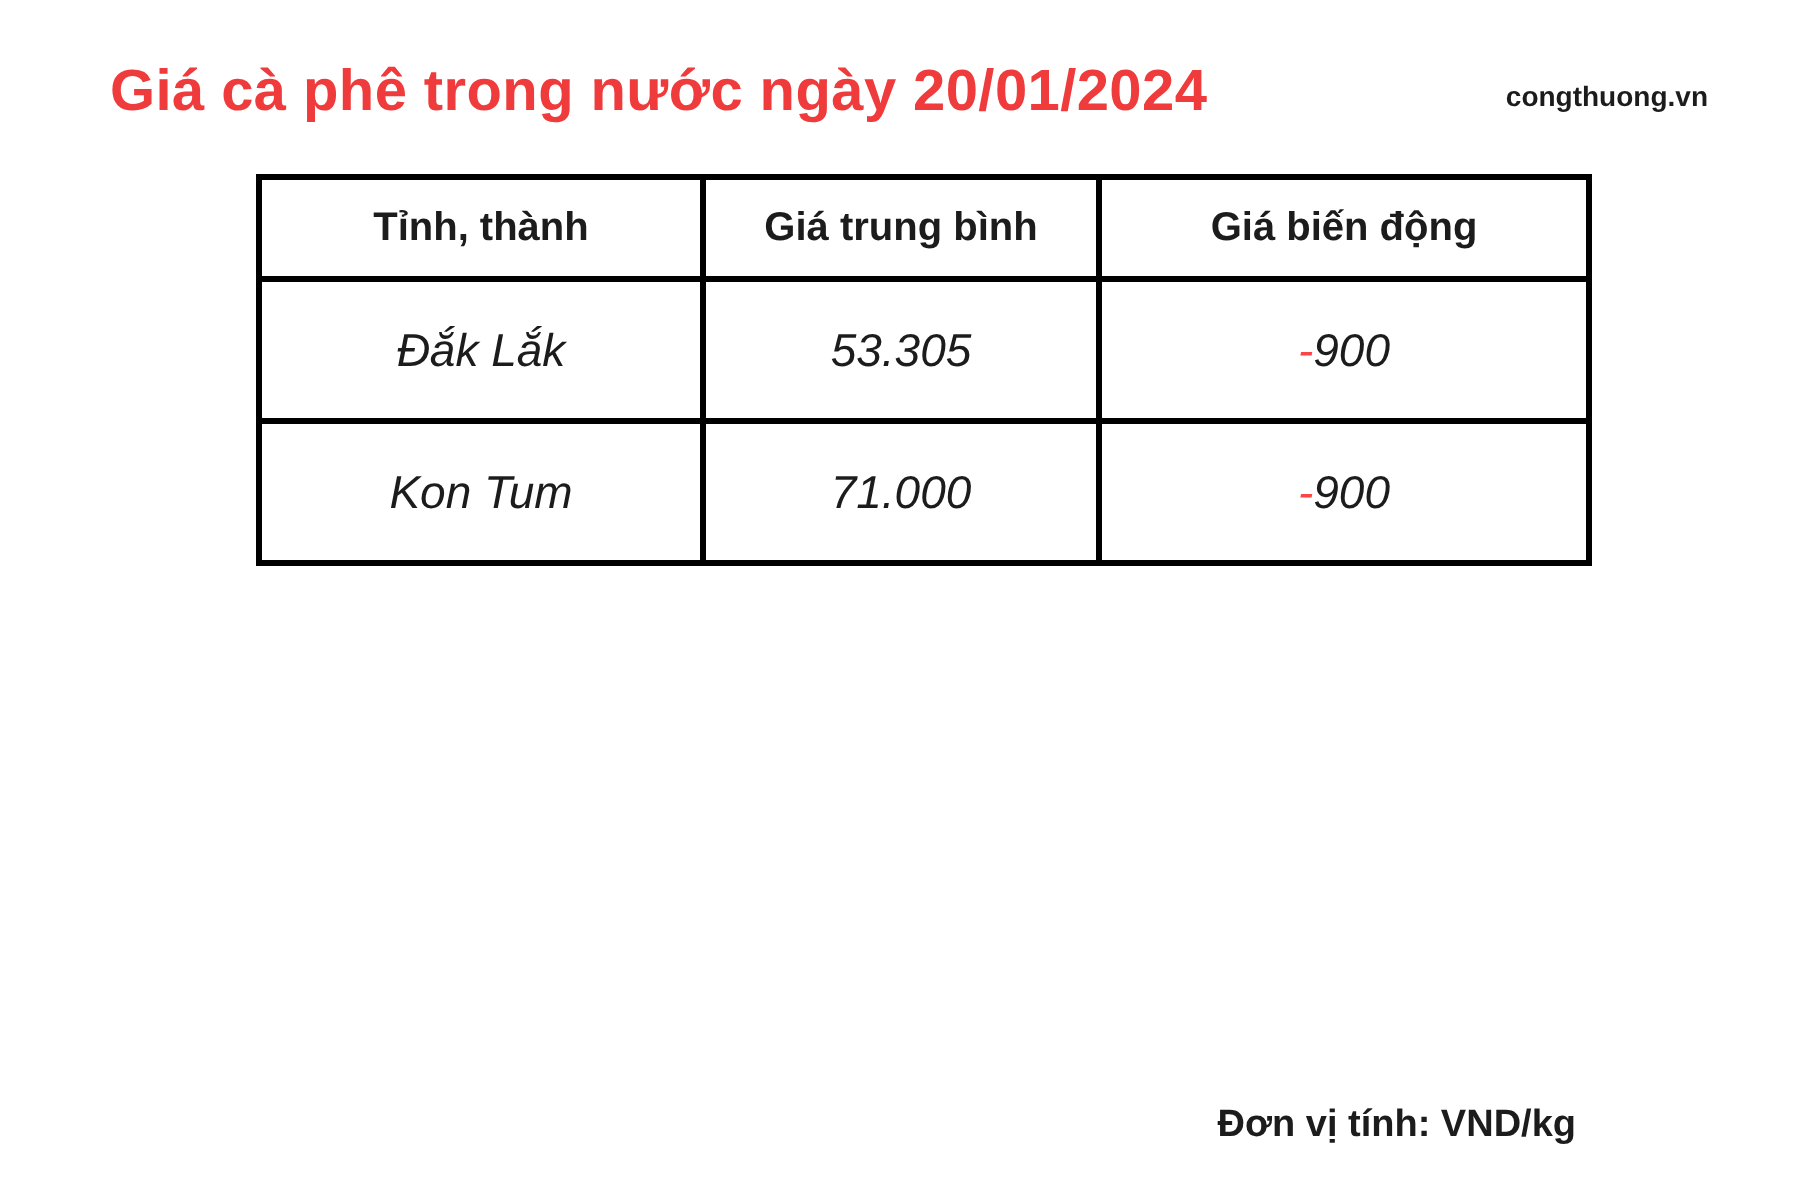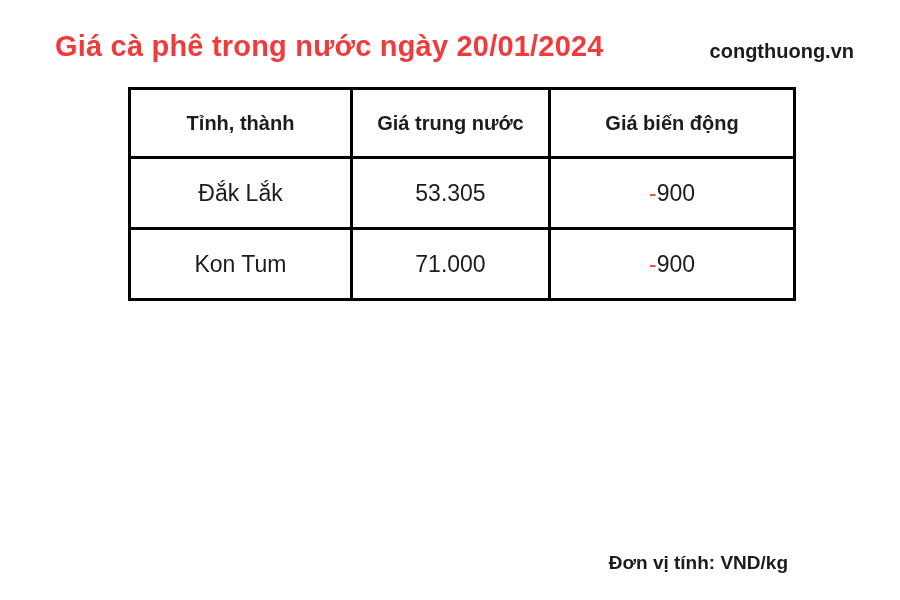--- a/index.html
+++ b/index.html
@@ -24,21 +24,21 @@
     top:30px;
     font-size:29px;
     font-weight:bold;
     color:var(--color-title);
     letter-spacing:0.2px;
   }
   .brand{
     position:absolute;
     right:46px;
     top:40px;
-    font-size:20px;
+    font-size:14px;
     font-weight:bold;
     color:var(--color-text);
   }
   table.price-table{
     position:absolute;
     left:128px;
     top:87px;
     width:665px;
     border-collapse:collapse;
     table-layout:fixed;
@@ -46,31 +46,32 @@
   table.price-table th,
   table.price-table td{
     border:3px solid var(--color-border);
     text-align:center;
     vertical-align:middle;
     background:#ffffff;
   }
   table.price-table col.col-province{width:222px;}
   table.price-table col.col-avg{width:198px;}
   table.price-table col.col-change{width:245px;}
-  table.price-table thead tr{height:69px;}
+  table.price-table thead tr{height:51px;}
   table.price-table tbody tr{height:71px;}
   table.price-table th{
     font-size:20px;
     font-weight:bold;
     color:var(--color-text);
   }
   table.price-table td{
     font-size:23px;
     font-weight:normal;
     color:var(--color-text);
+    font-style:italic;
   }
   td.change-cell{color:var(--color-change-negative);}
   td.change-cell .sign{color:var(--color-change-negative);}
   td.change-cell .sign.sign-green{color:var(--color-minus-green);}
   .unit-note{
     position:absolute;
     right:112px;
     top:552px;
     font-size:19px;
     font-weight:bold;
@@ -86,21 +87,21 @@
 
 <table class="price-table">
   <colgroup>
     <col class="col-province">
     <col class="col-avg">
     <col class="col-change">
   </colgroup>
   <thead>
     <tr>
       <th>Tỉnh, thành</th>
-      <th>Giá trung nước</th>
+      <th>Giá trung bình</th>
       <th>Giá biến động</th>
     </tr>
   </thead>
   <tbody>
     <tr>
       <td>Đắk Lắk</td>
       <td>53.305</td>
       <td class="change-cell"><span class="sign">-</span><span>900</span></td>
     </tr>
     <tr>

